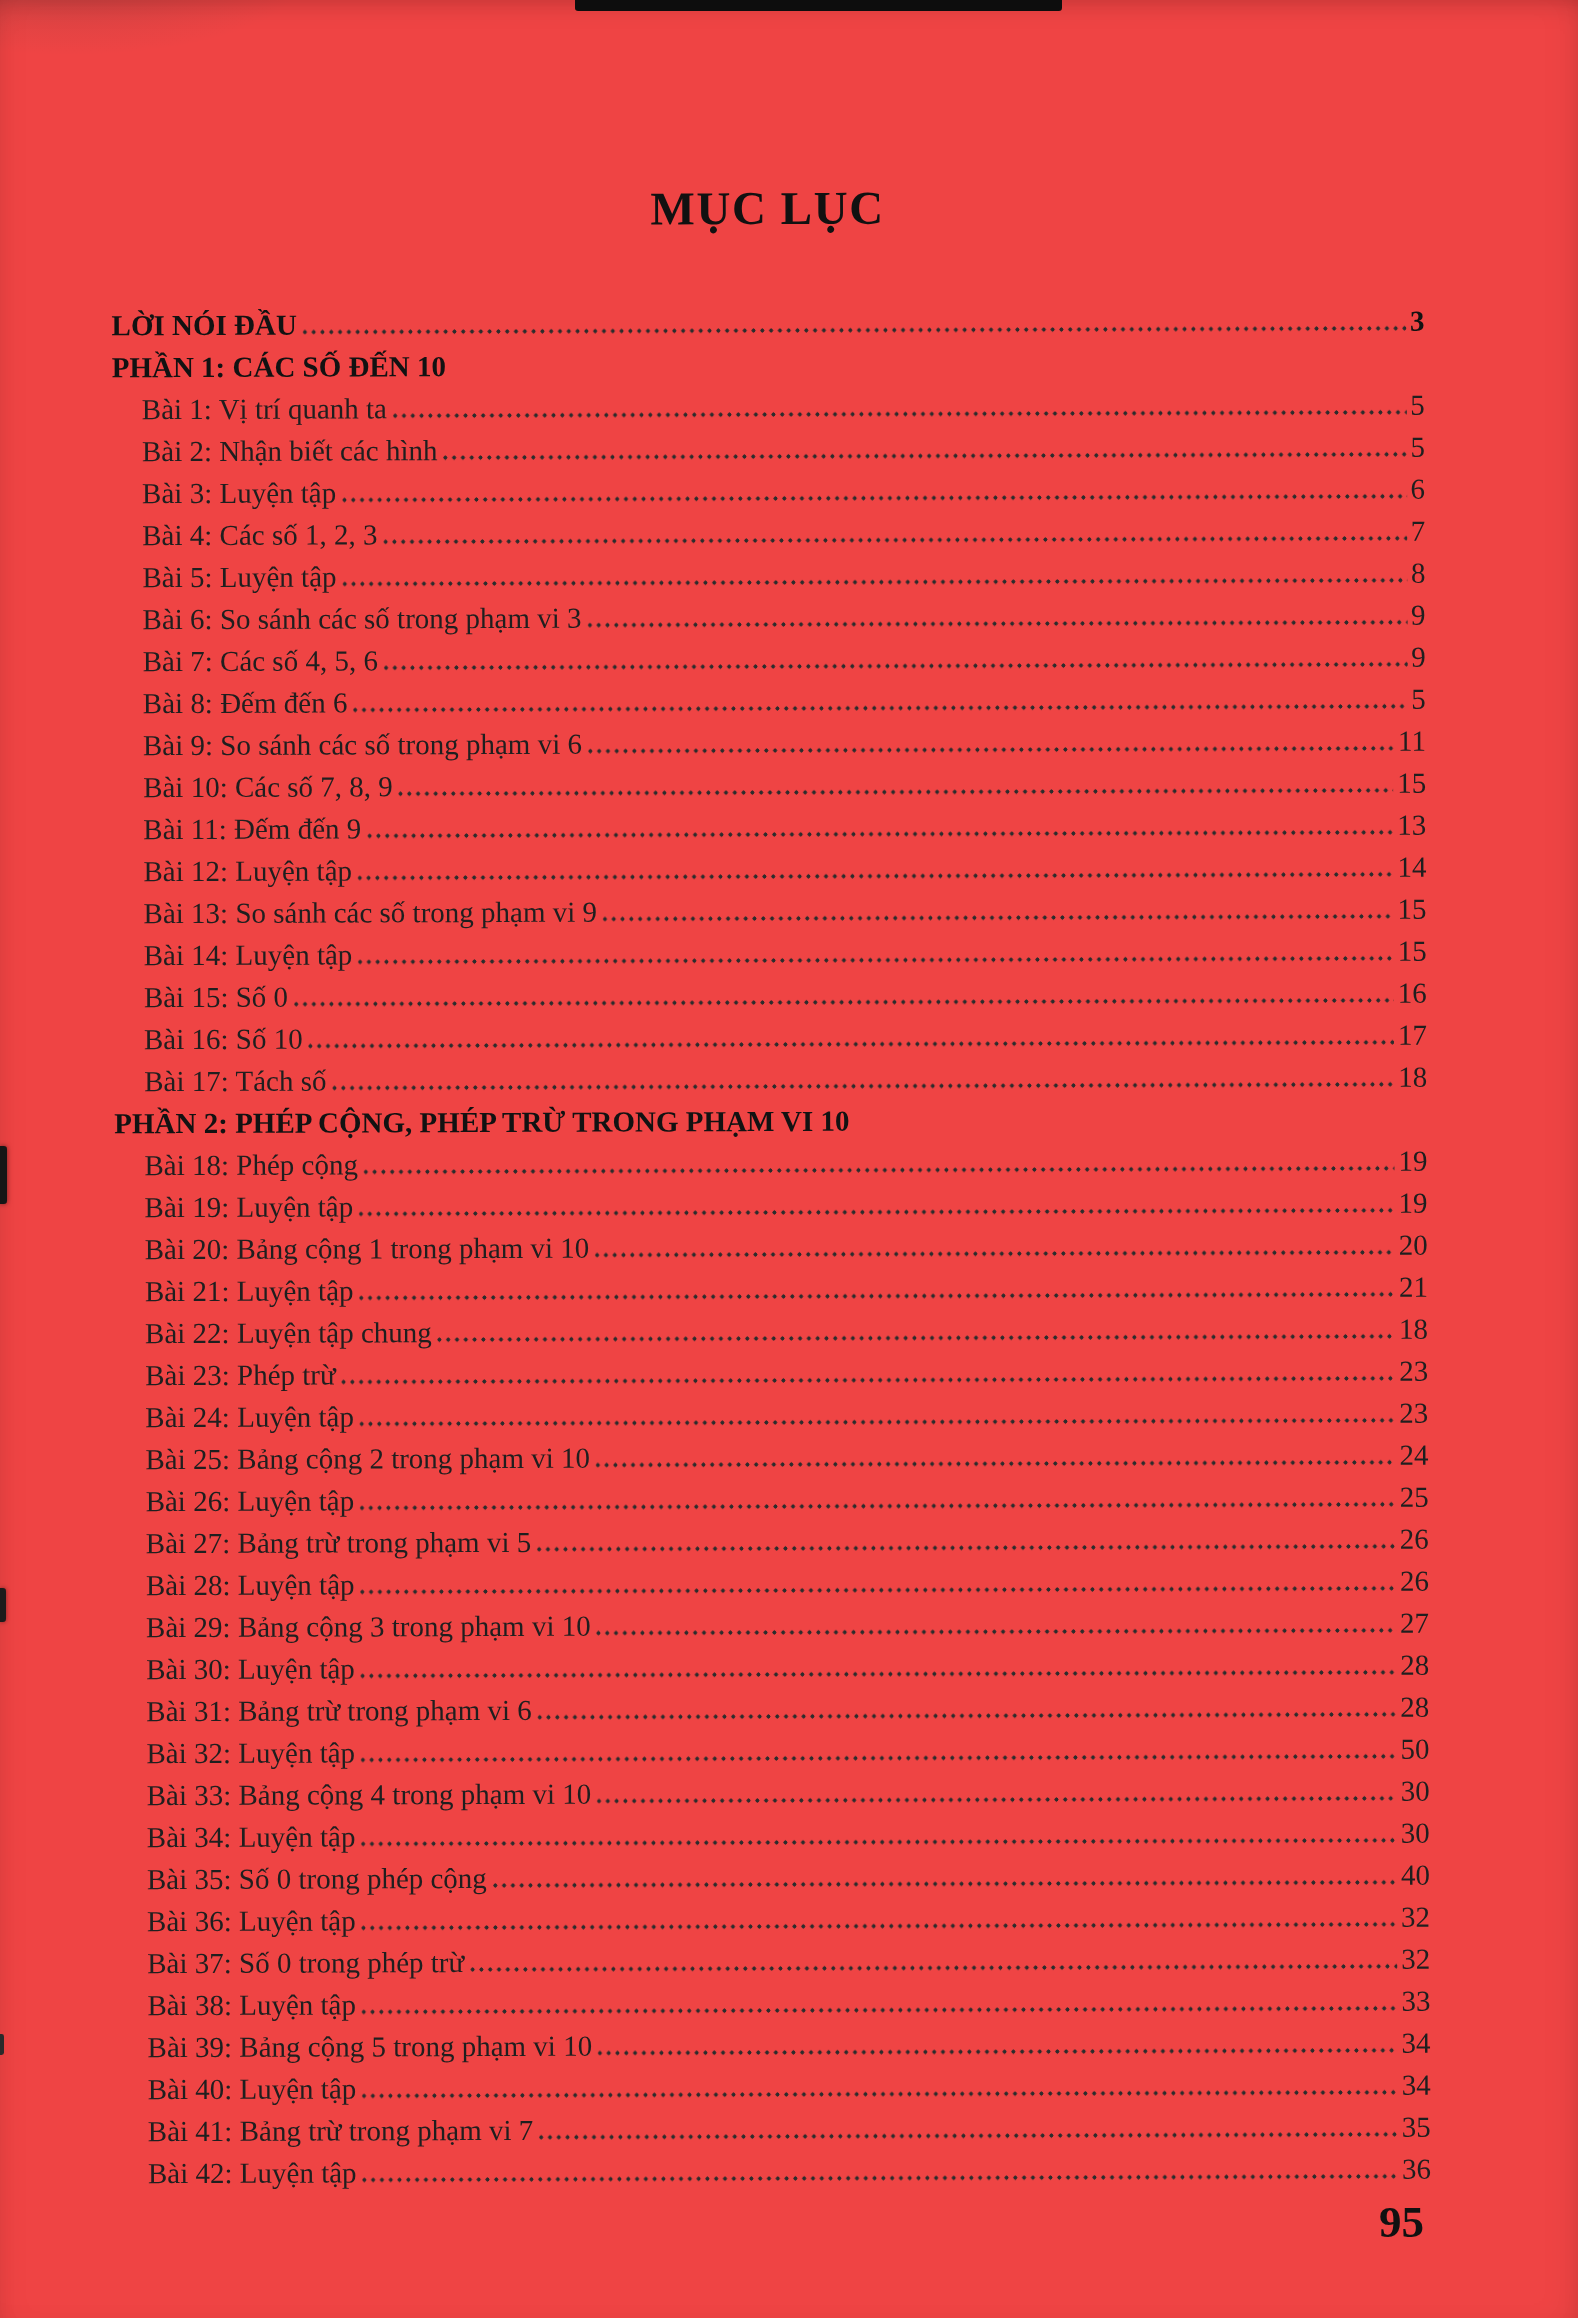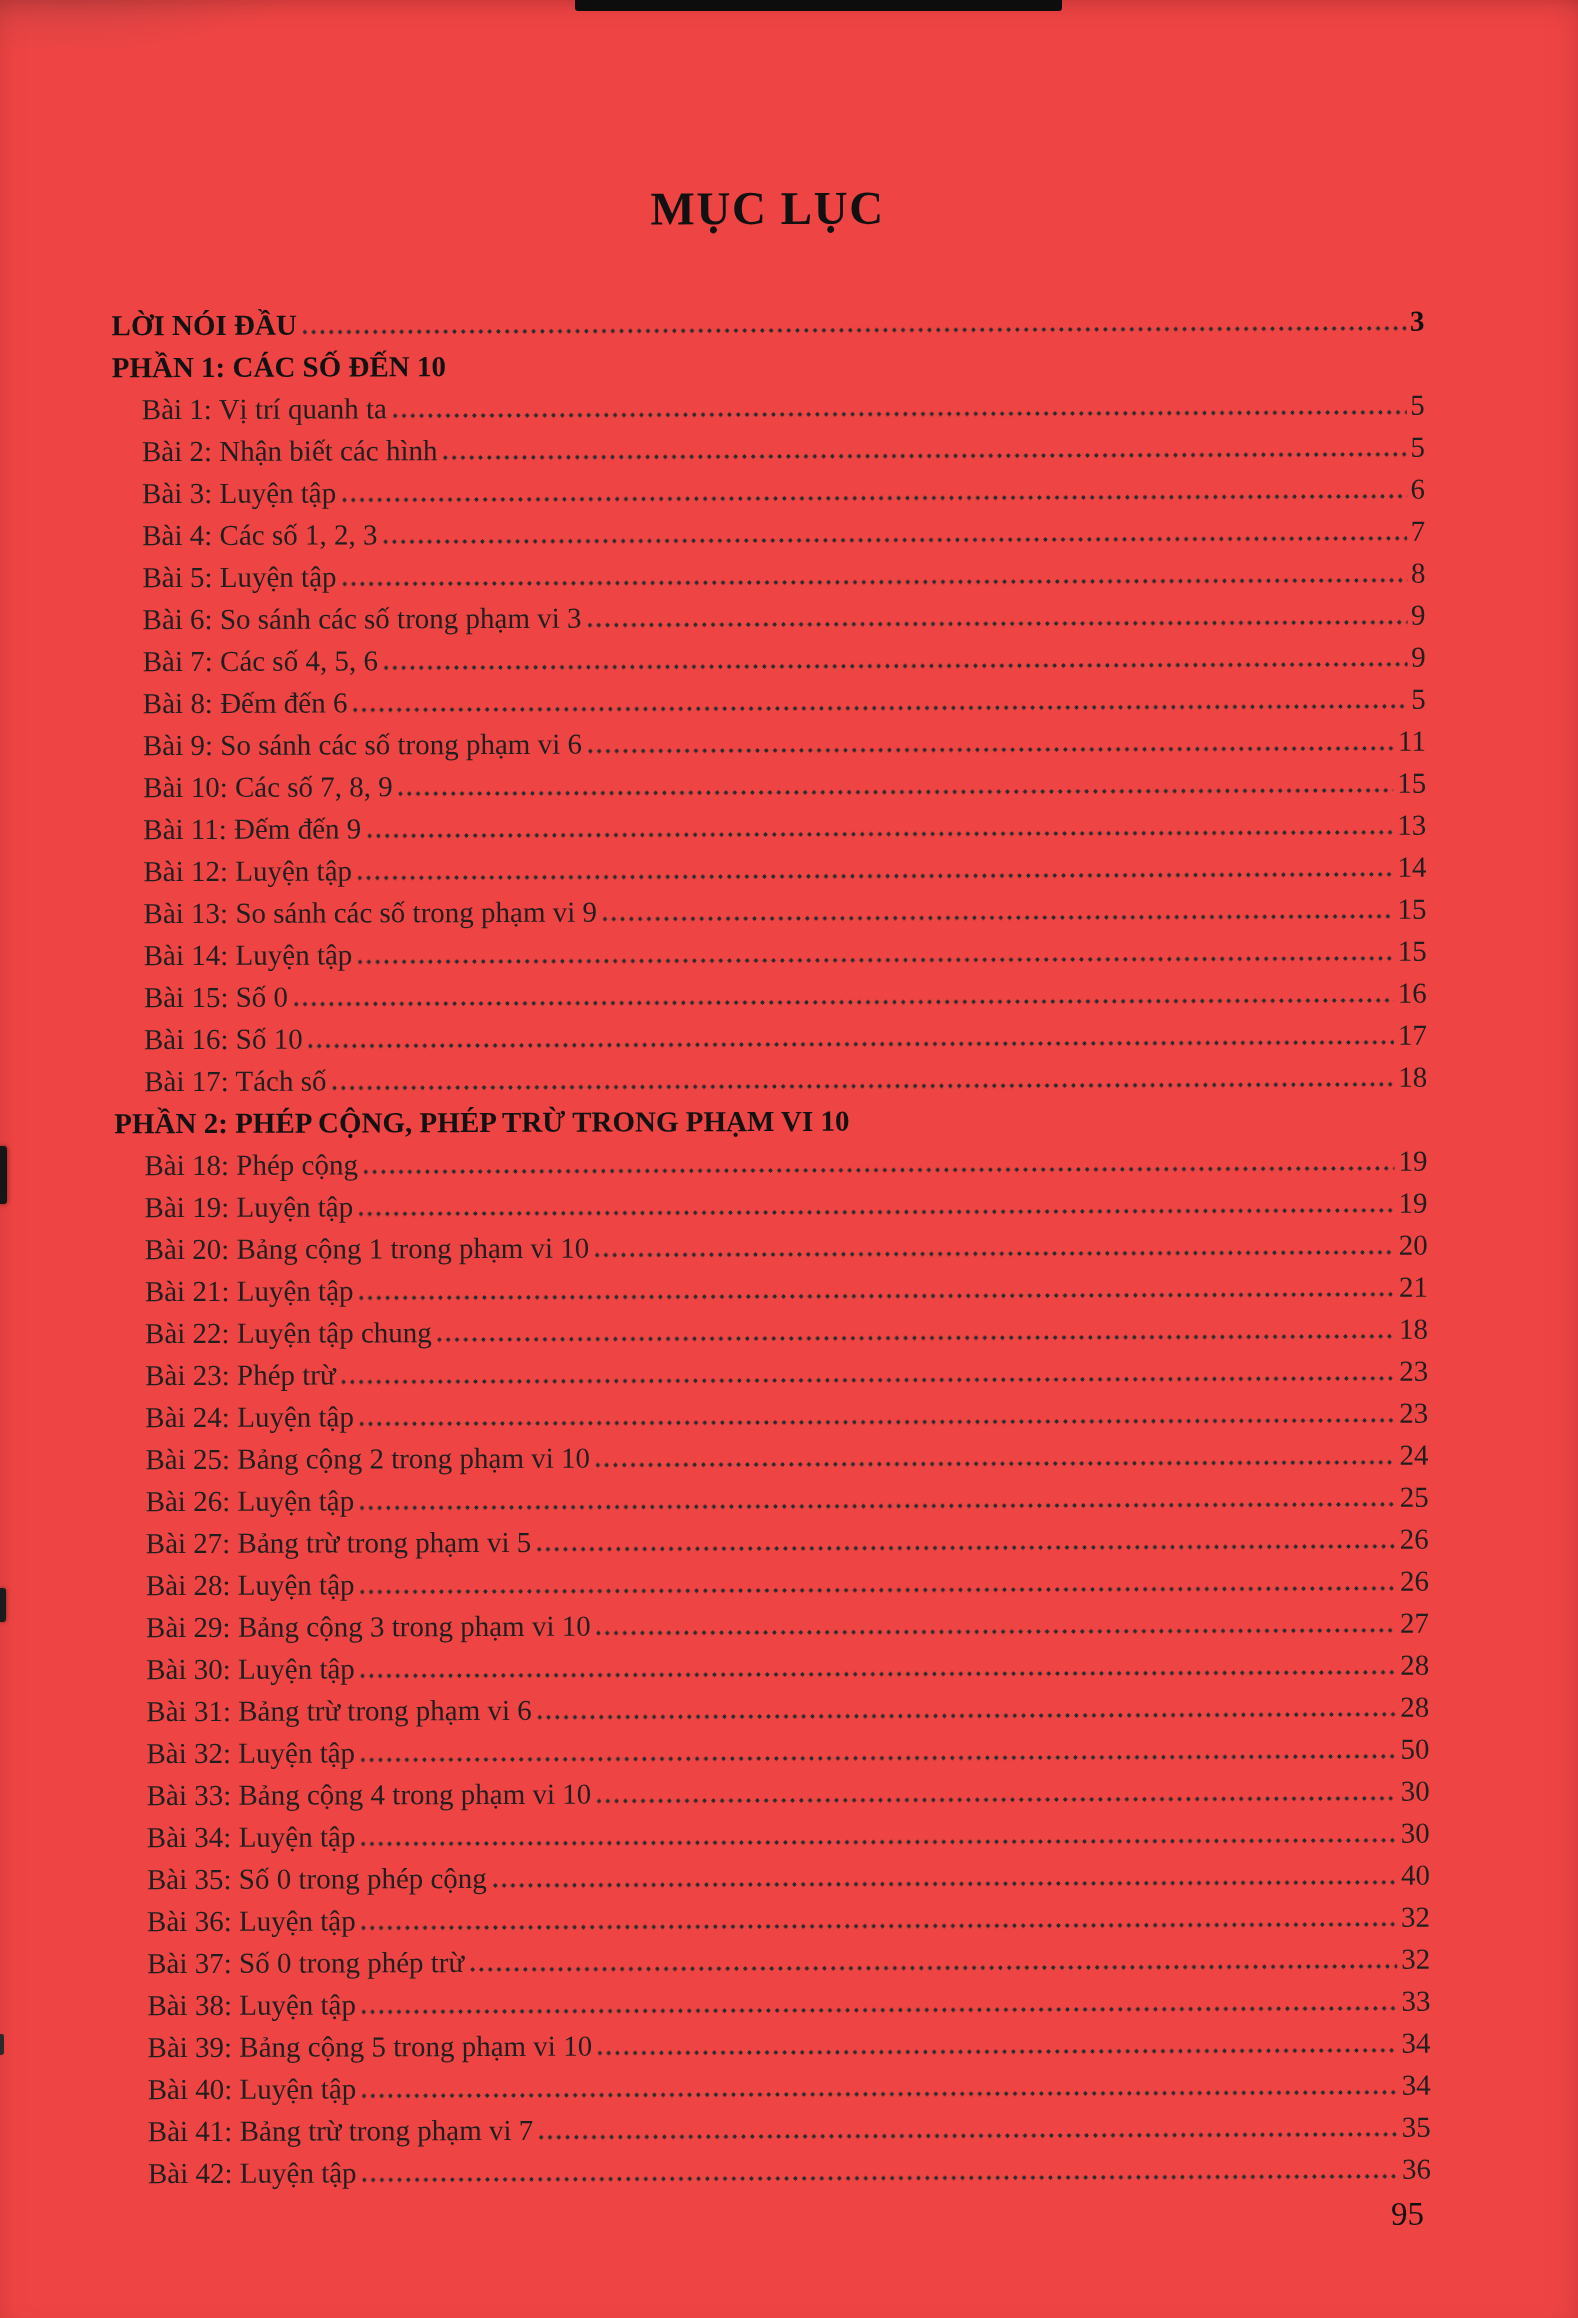--- a/index.html
+++ b/index.html
@@ -100,22 +100,22 @@
   }
   .toc-page {
     white-space: nowrap;
     line-height: 1.15;
     text-align: right;
   }
   .footer-page {
     position: absolute;
     right: 155px;
     top: 2196px;
-    font-size: 33px;
-    font-weight: 400;
+    font-size: 45px;
+    font-weight: 700;
     color: #111;
     font-family: "Liberation Serif", "DejaVu Serif", serif;
   }
 </style>
 </head>
 <body>
 
 <div class="page">
 
   <div class="scan-corner-smudge"></div>

